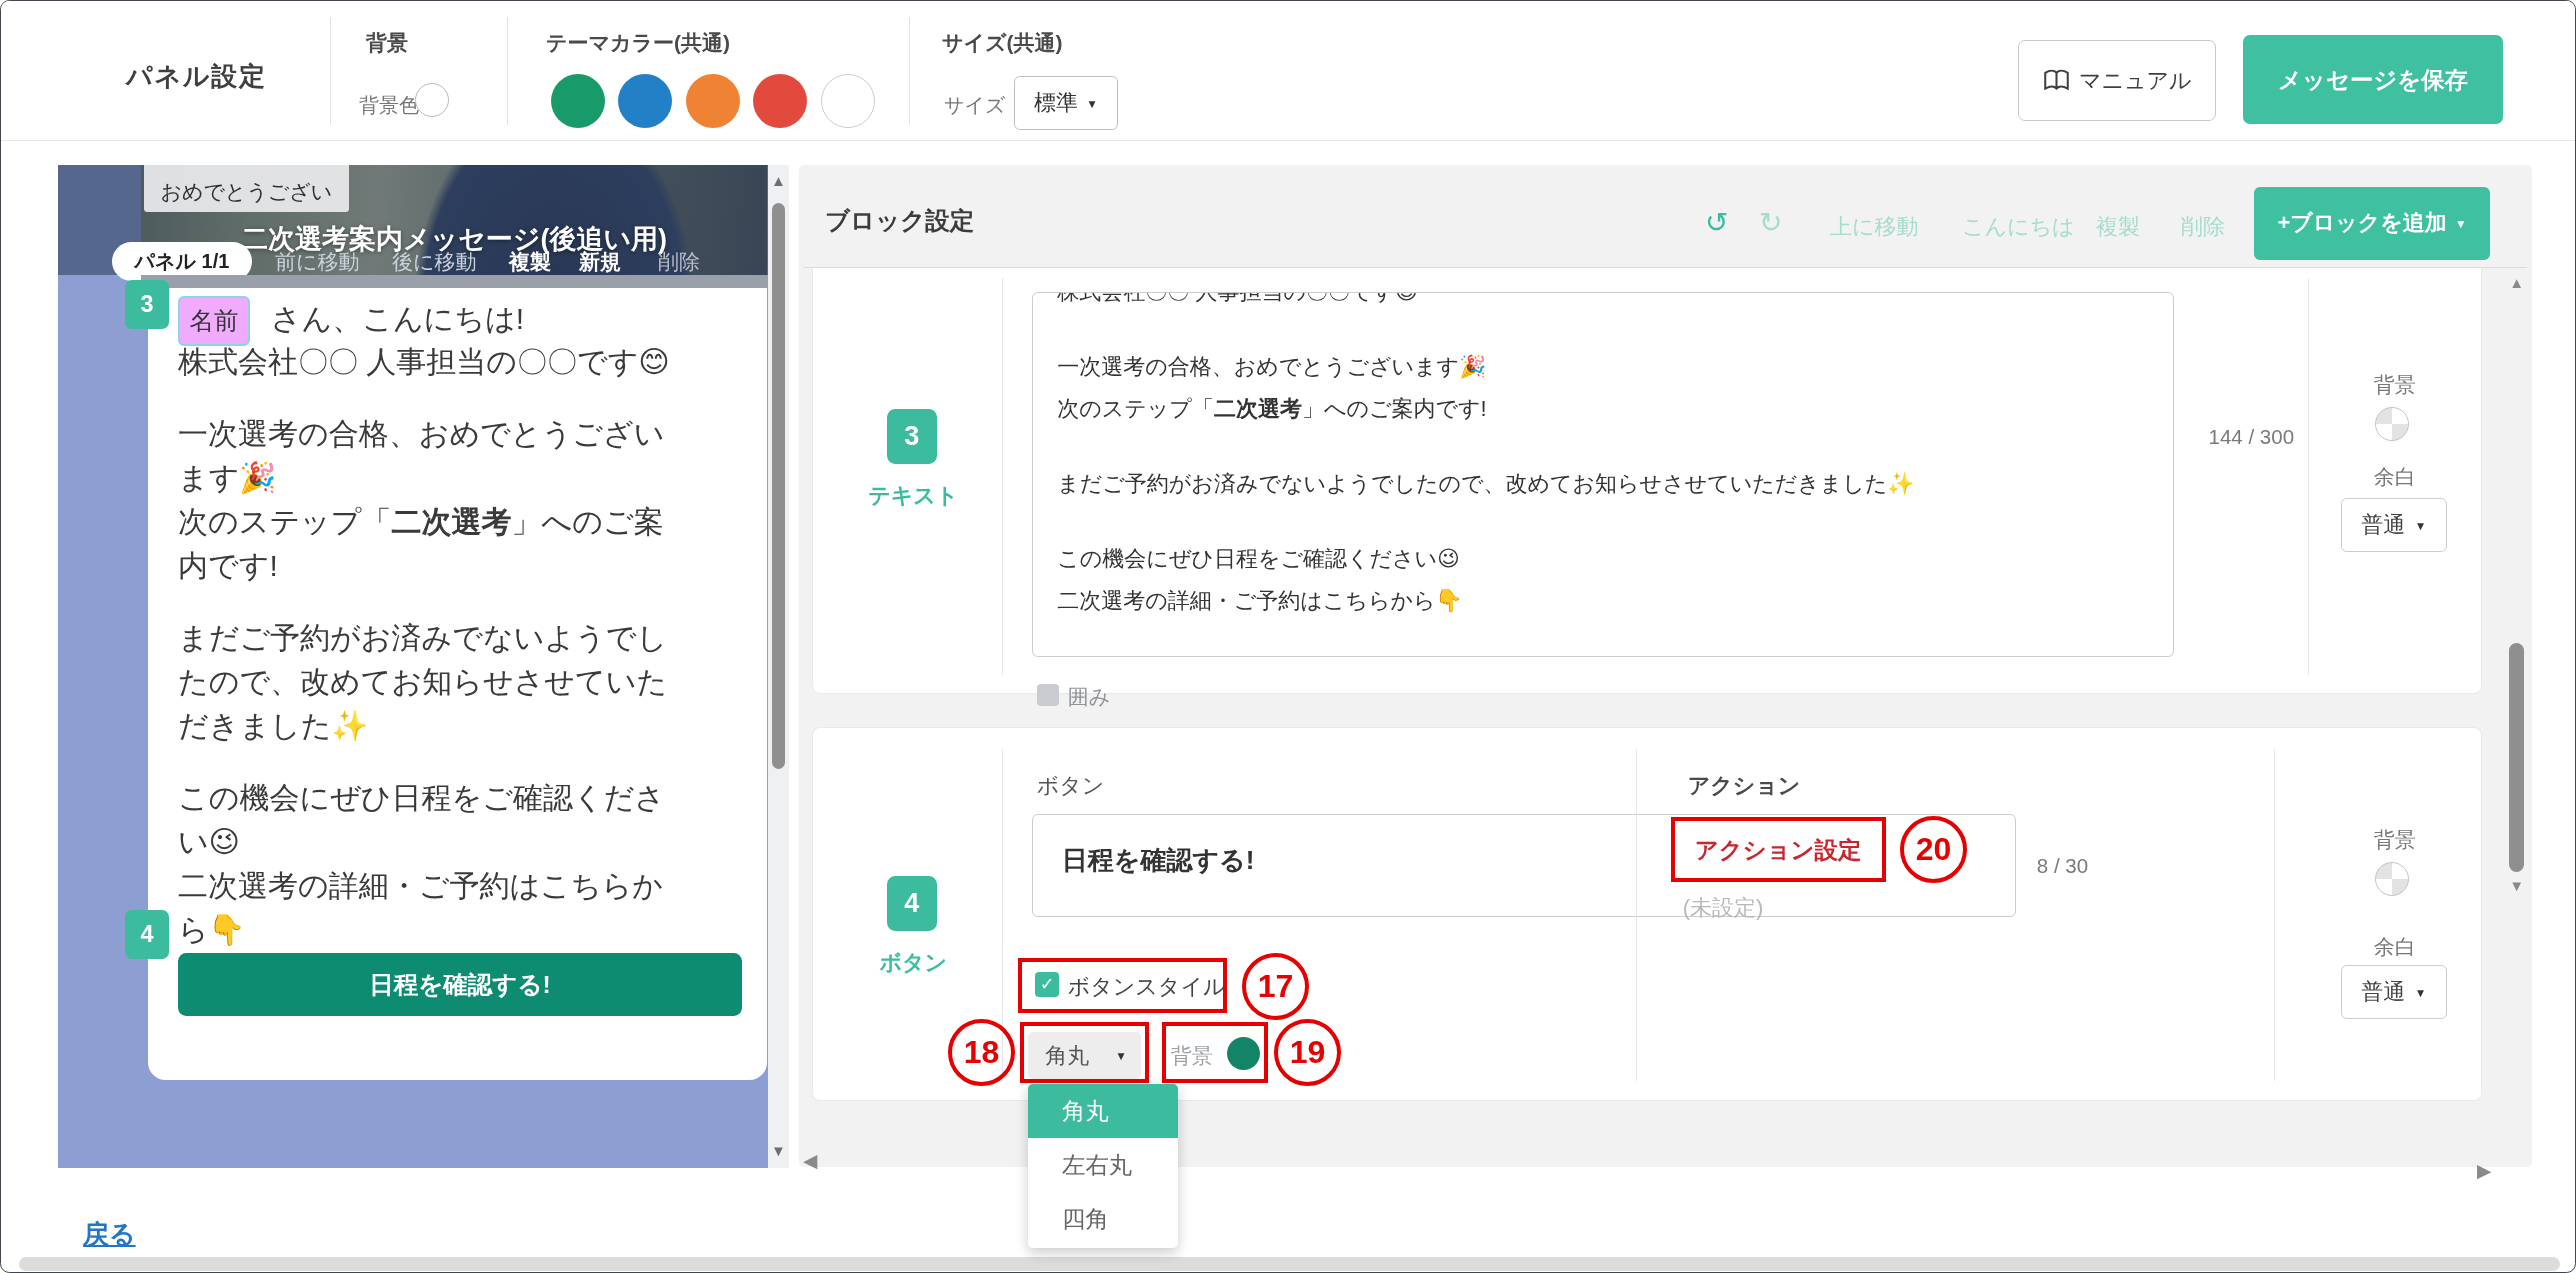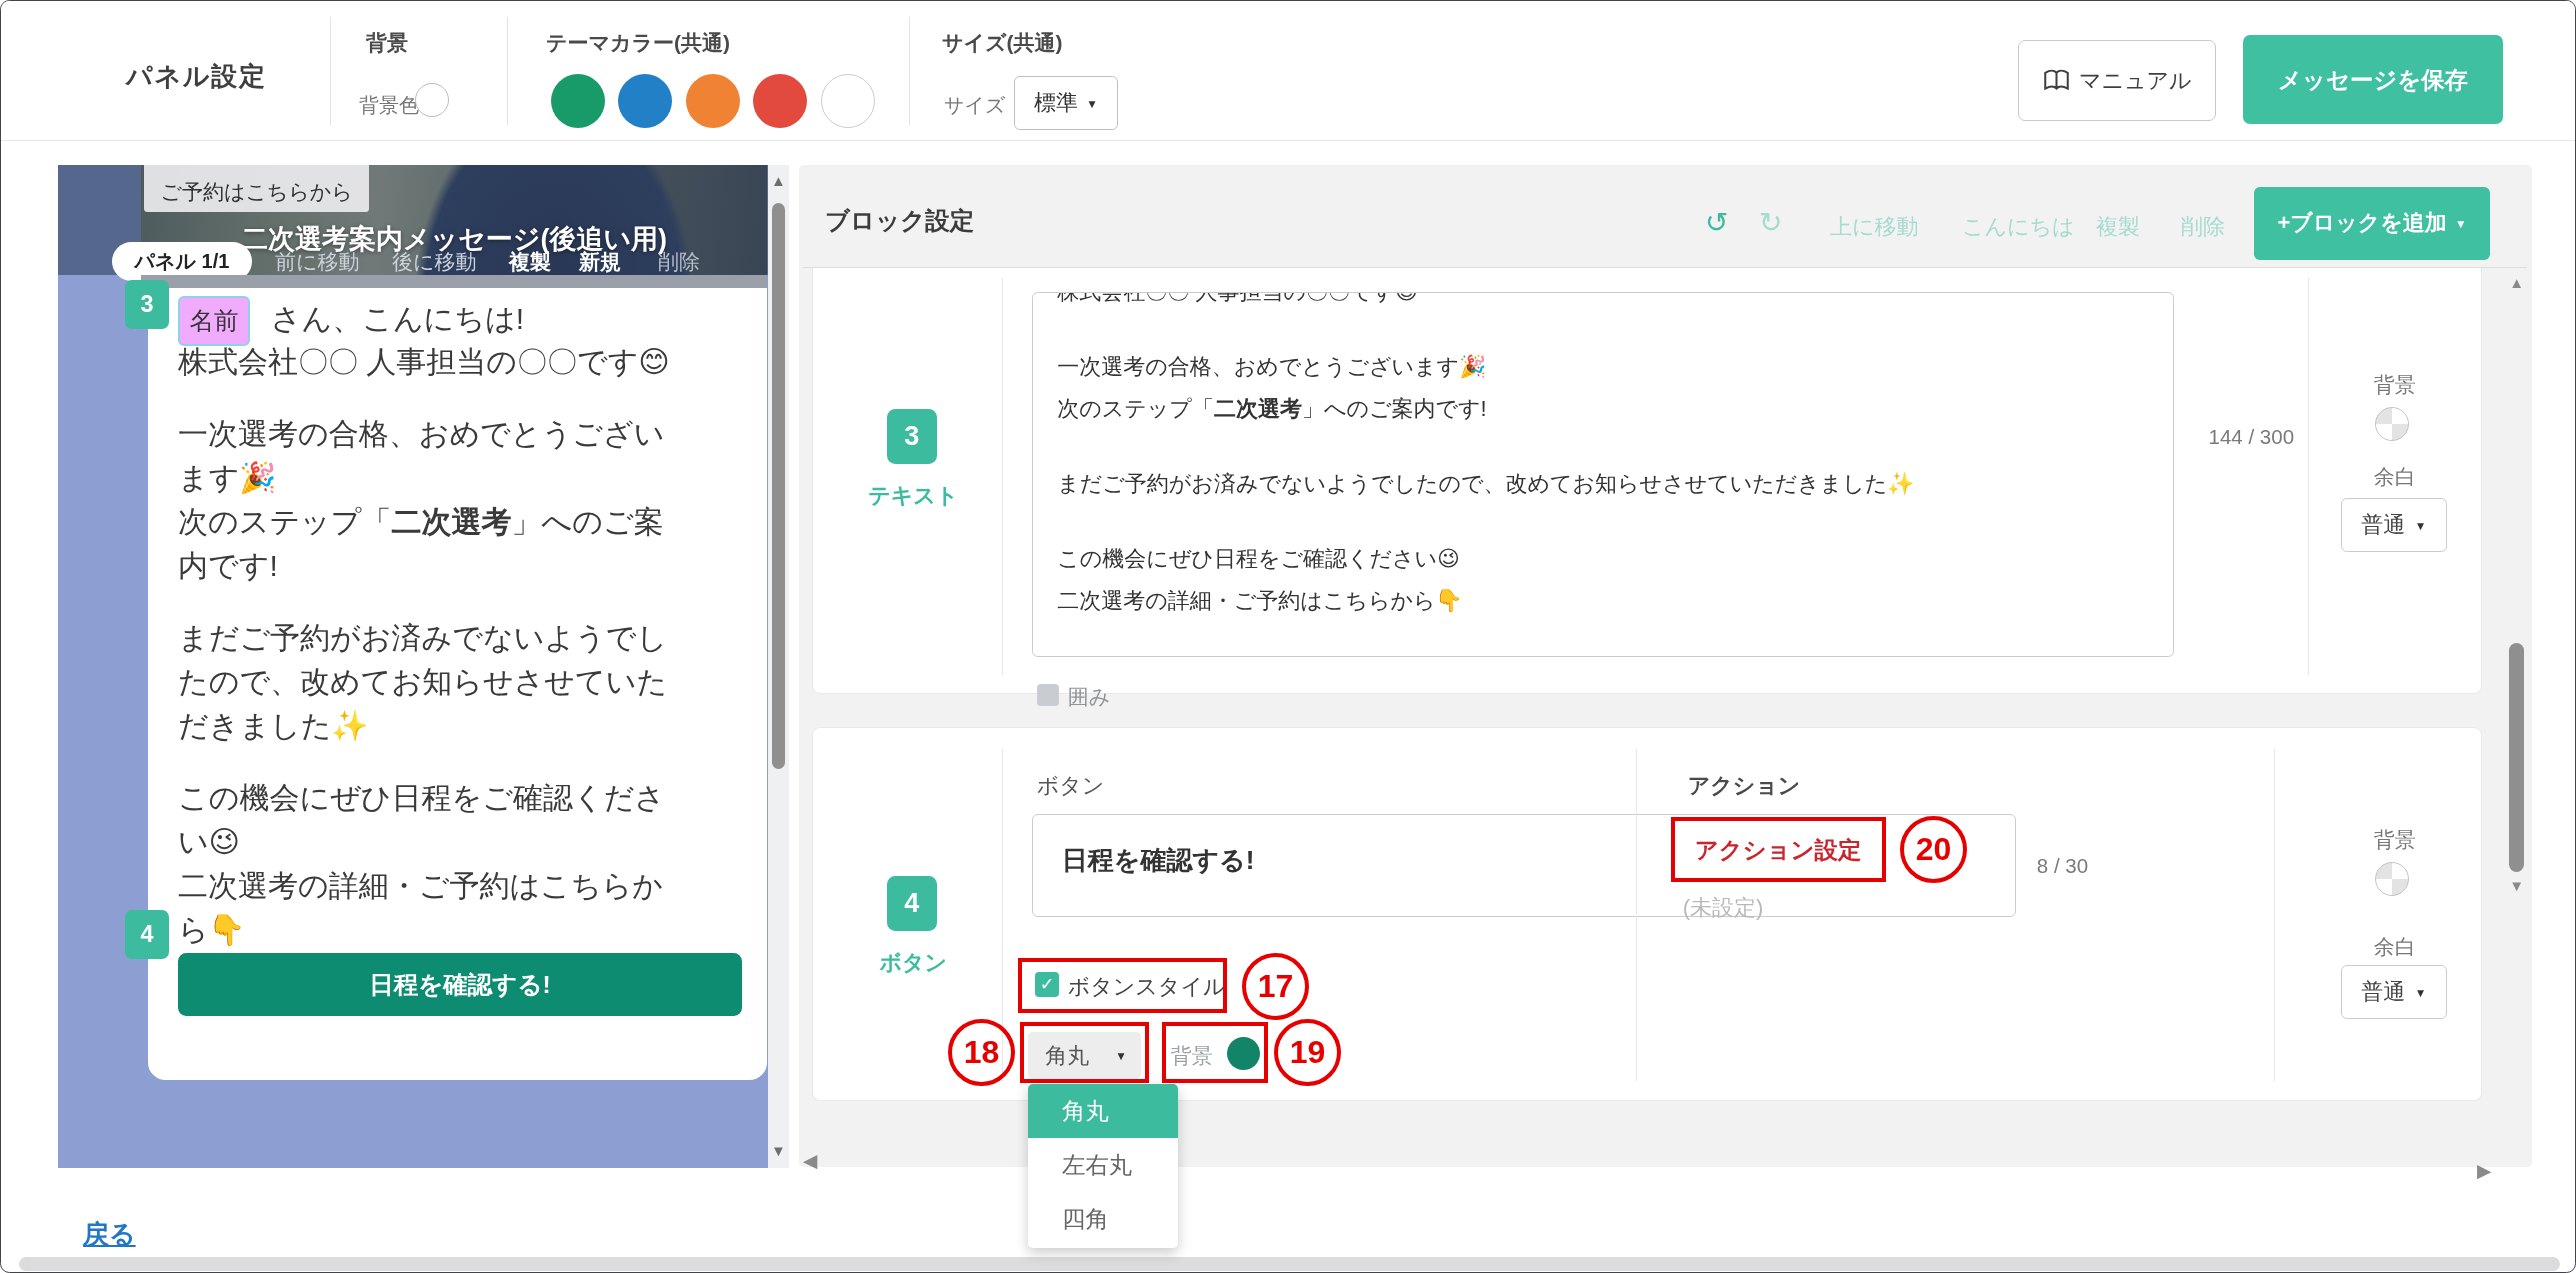--- a/index.html
+++ b/index.html
@@ -105,21 +105,21 @@
       <span>マニュアル</span>
     </div>
     <div class="abs btn-teal" style="left:2242px;top:34px;width:260px;height:89px;font-size:23.4px;">
       <span>メッセージを保存</span>
     </div>
   </div>
 
   <div id="preview" class="abs">
     <div id="pv-band" class="abs"></div>
     <div id="pv-photo" class="abs"></div>
-    <div id="pv-chip" class="abs">ご予約はこちらから</div>
+    <div id="pv-chip" class="abs">おめでとうござい</div>
     <div id="pv-title" class="abs">二次選考案内メッセージ(後追い用)</div>
     <div class="abs pv-pill flexc">パネル 1/1</div>
     <div class="pv-tab" style="left:217px;color:#ccd3dc;">前に移動</div>
     <div class="pv-tab" style="left:334px;color:#ccd3dc;">後に移動</div>
     <div class="pv-tab" style="left:451px;color:#fff;font-weight:bold;">複製</div>
     <div class="pv-tab" style="left:521px;color:#fff;font-weight:bold;text-align:center;">新規</div>
     <div class="pv-tab" style="left:600px;color:#b9c0c9;">削除</div>
     <div id="pv-strip" class="abs"></div>
     <div id="pv-card" class="abs"></div>
     <div class="abs pv-badge flexc" style="left:67px;top:115px;">3</div>

